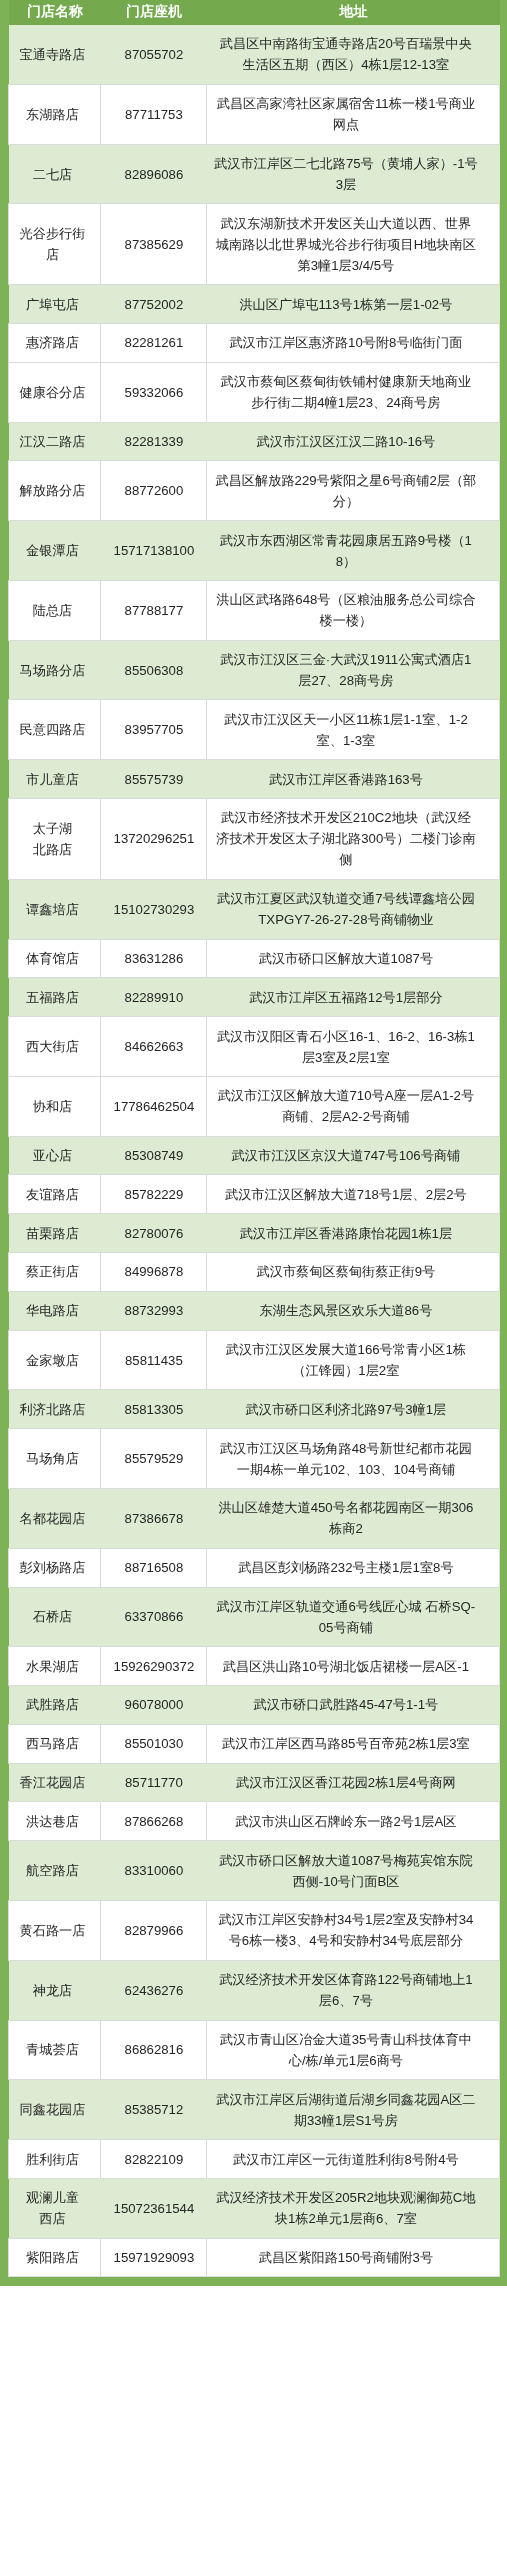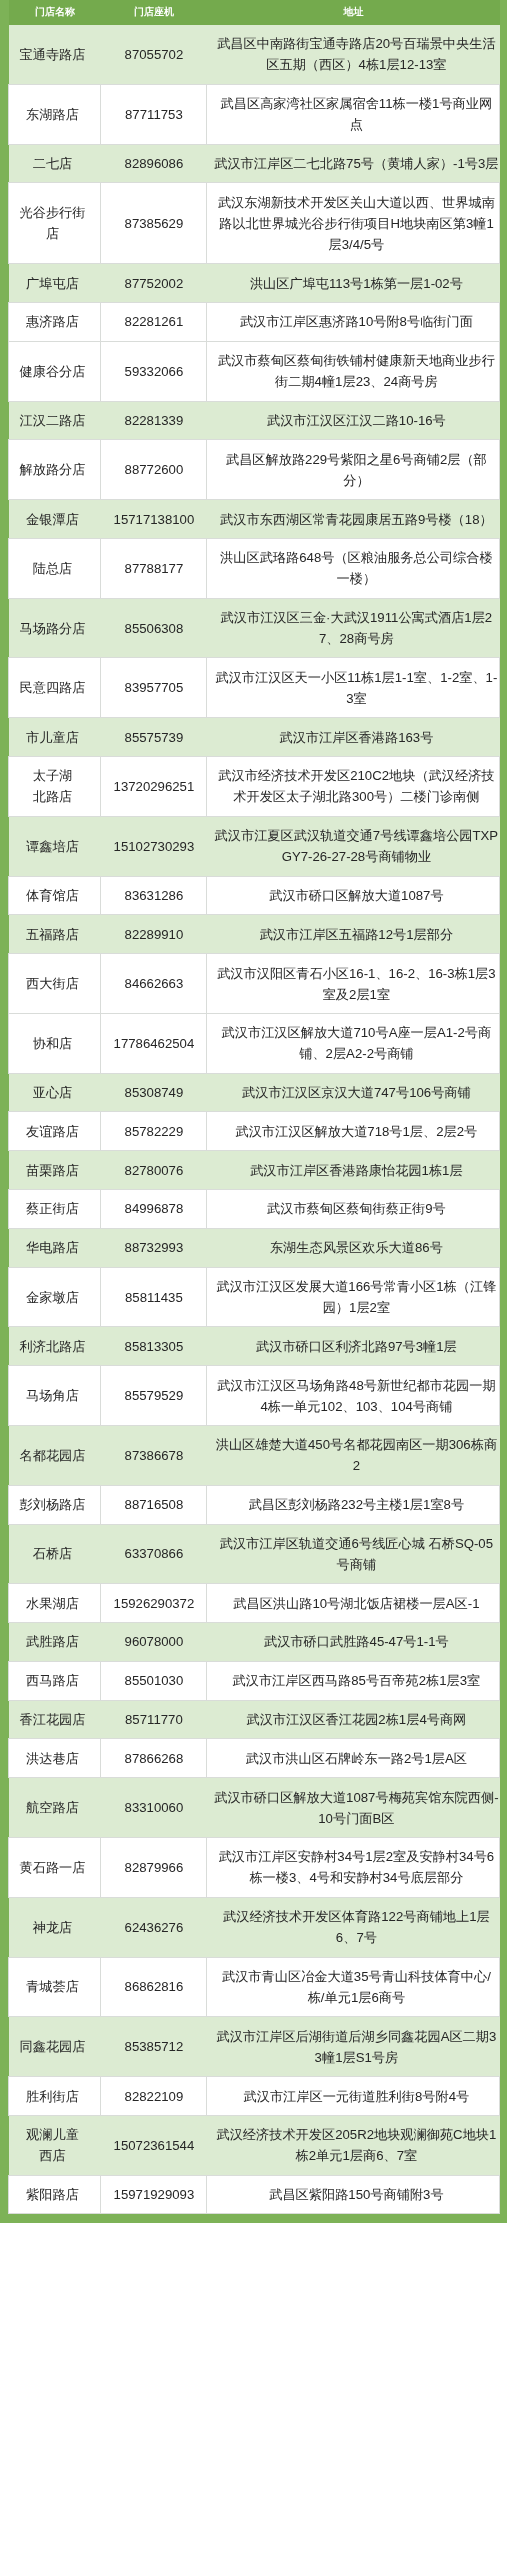--- a/index.html
+++ b/index.html
@@ -15,42 +15,42 @@
     padding: 0 8.4px 8.4px 8.4px;
   }
   table.store-table {
     width: 491px;
     border-collapse: collapse;
     table-layout: fixed;
   }
   table.store-table th {
     background: #74aa4d;           
     color: #ffffff;
-    font-size: 10px;
+    font-size: 14px;
     font-weight: bold;
     text-align: center;
     padding: 4.2px 2.8px 5.6px 2.8px;
     line-height: 15.3px;
     border: none;
   }
   col.c-name  { width: 92px; }
   col.c-phone { width: 106px; }
   col.c-addr  { width: 293px; }
 
   td {
     font-size: 13.2px;
     line-height: 21px;
     color: #262626;
     text-align: center;
     vertical-align: middle;
     padding: 8.4px 5.6px;
     word-break: break-all;
   }
   td.name-cell  { white-space: pre-line; padding-left: 5px; padding-right: 9.8px; }
-  td.addr-cell  { padding-left: 7px; padding-right: 1px; }
+  td.addr-cell  { padding-left: 7px; padding-right: 22px; }
 
   tr.band-green td { background: #dcebd2; }  
   tr.band-white td {
     background: #ffffff;
     border: 1.4px solid #d9dcd9;               
   }
 </style>
 </head>
 <body>
 

